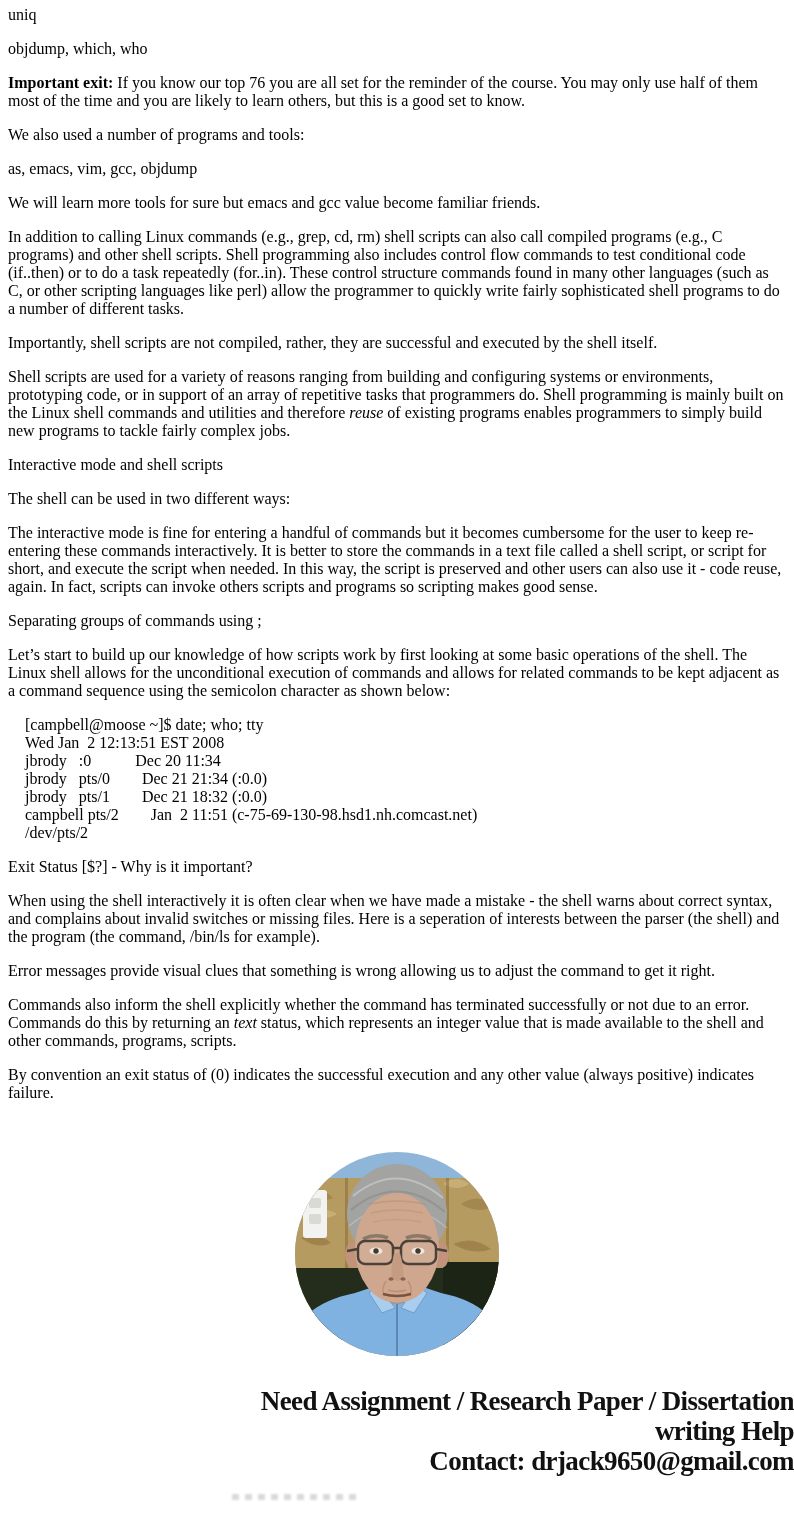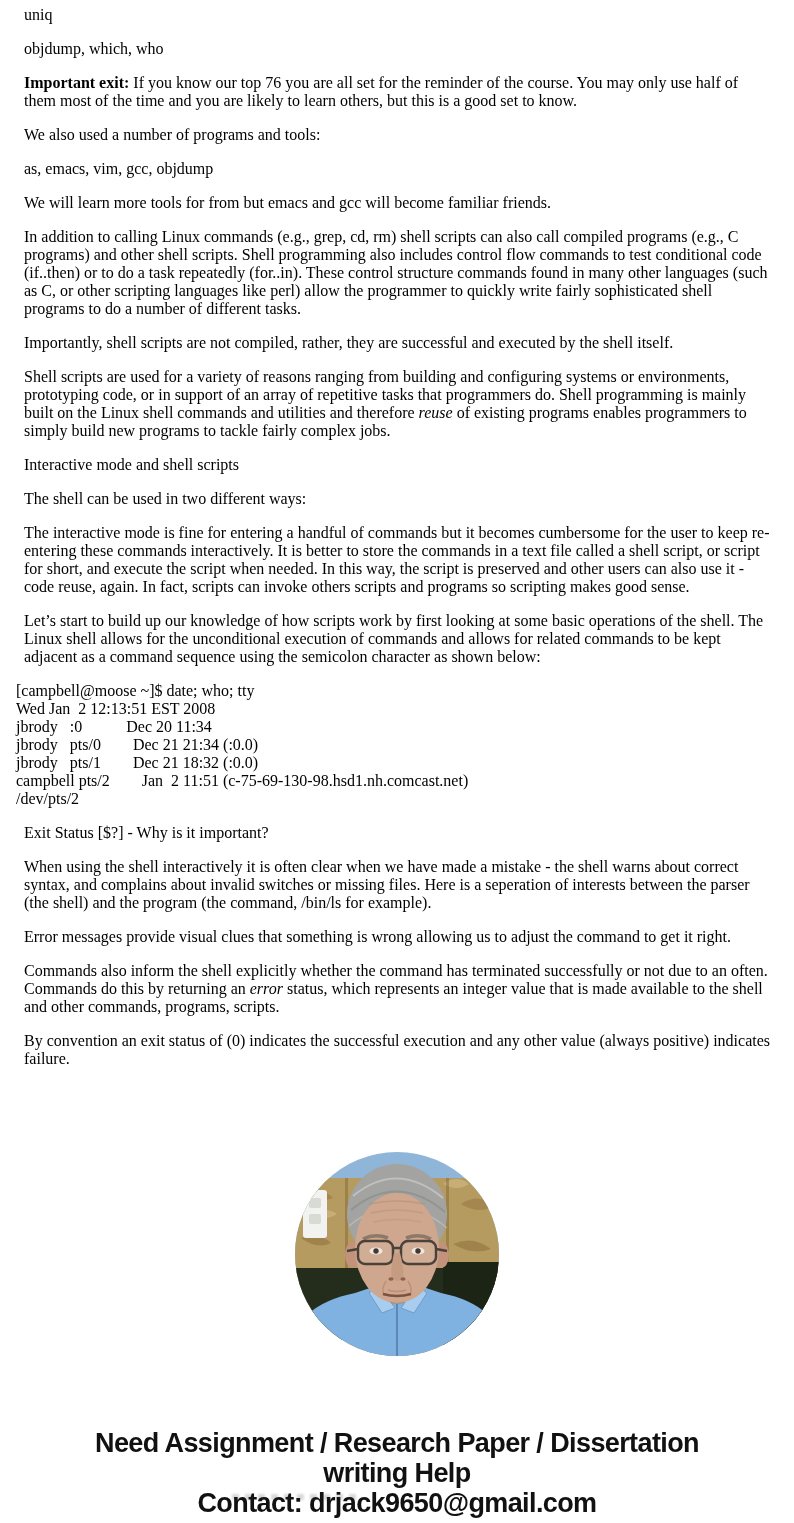--- a/index.html
+++ b/index.html
@@ -11,34 +11,34 @@
     overflow: hidden;
     position: relative;
   }
   .doc {
     padding: 6px 8px 0 8px;
     height: 1121px;            
     overflow: hidden;
     font-size: 16px;
     line-height: 18px;
   }
-  .doc p { margin: 16px 16px; }
+  .doc p { margin: 16px 0; }
   .doc p:first-child { margin-top: 0; }
   .console {
     white-space: pre-wrap;
-    margin: 16px 8px;
+    margin: 16px 17px;
   }
   .portrait-wrap {
     width: 204px; height: 204px;
     margin: 25px auto 0 auto;
   }
   .footer {
-    margin-top: 72px;
-    text-align: center;
-    font-family: Liberation Sans, sans-serif;
+    margin-top: 30px;
+    text-align: right;
+    font-family: Liberation Serif, serif;
     font-weight: bold;
     font-size: 27px;
     line-height: 30px;
     letter-spacing: -0.6px;
     color: #111111;
   }
   .remnant {
     position: absolute;
     left: 232px; top: 1494px;
     width: 130px; height: 6px;
@@ -49,39 +49,40 @@
 </style>
 </head>
 <body>
 
 <div class="doc">
   <p>uniq</p>
   <p>objdump, which, who</p>
   <p><b>Important exit:</b><span> If you know our top 76 you are all set for the reminder of the course. You may only use half of them most of the time and you are likely to learn others, but this is a good set to know.</span></p>
   <p>We also used a number of programs and tools:</p>
   <p>as, emacs, vim, gcc, objdump</p>
-  <p>We will learn more tools for from but emacs and gcc will become familiar friends.</p>
+  <p>We will learn more tools for sure but emacs and gcc value become familiar friends.</p>
   <p>In addition to calling Linux commands (e.g., grep, cd, rm) shell scripts can also call compiled programs (e.g., C programs) and other shell scripts. Shell programming also includes control flow commands to test conditional code (if..then) or to do a task repeatedly (for..in). These control structure commands found in many other languages (such as C, or other scripting languages like perl) allow the programmer to quickly write fairly sophisticated shell programs to do a number of different tasks.</p>
   <p>Importantly, shell scripts are not compiled, rather, they are successful and executed by the shell itself.</p>
   <p><span>Shell scripts are used for a variety of reasons ranging from building and configuring systems or environments, prototyping code, or in support of an array of repetitive tasks that programmers do. Shell programming is mainly built on the Linux shell commands and utilities and therefore </span><i>reuse</i><span> of existing programs enables programmers to simply build new programs to tackle fairly complex jobs.</span></p>
   <p>Interactive mode and shell scripts</p>
   <p>The shell can be used in two different ways:</p>
   <p>The interactive mode is fine for entering a handful of commands but it becomes cumbersome for the user to keep re-entering these commands interactively. It is better to store the commands in a text file called a shell script, or script for short, and execute the script when needed. In this way, the script is preserved and other users can also use it - code reuse, again. In fact, scripts can invoke others scripts and programs so scripting makes good sense.</p>
+  <p>Separating groups of commands using ;</p>
   <p>Let’s start to build up our knowledge of how scripts work by first looking at some basic operations of the shell. The Linux shell allows for the unconditional execution of commands and allows for related commands to be kept adjacent as a command sequence using the semicolon character as shown below:</p>
   <div class="console">[campbell@moose ~]$ date; who; tty
 Wed Jan  2 12:13:51 EST 2008
 jbrody   :0           Dec 20 11:34
 jbrody   pts/0        Dec 21 21:34 (:0.0)
 jbrody   pts/1        Dec 21 18:32 (:0.0)
 campbell pts/2        Jan  2 11:51 (c-75-69-130-98.hsd1.nh.comcast.net)
 /dev/pts/2</div>
   <p>Exit Status [$?] - Why is it important?</p>
   <p>When using the shell interactively it is often clear when we have made a mistake - the shell warns about correct syntax, and complains about invalid switches or missing files. Here is a seperation of interests between the parser (the shell) and the program (the command, /bin/ls for example).</p>
   <p>Error messages provide visual clues that something is wrong allowing us to adjust the command to get it right.</p>
-  <p><span>Commands also inform the shell explicitly whether the command has terminated successfully or not due to an often. Commands do this by returning an </span><i>error</i><span> status, which represents an integer value that is made available to the shell and other commands, programs, scripts.</span></p>
+  <p><span>Commands also inform the shell explicitly whether the command has terminated successfully or not due to an error. Commands do this by returning an </span><i>text</i><span> status, which represents an integer value that is made available to the shell and other commands, programs, scripts.</span></p>
   <p>By convention an exit status of (0) indicates the successful execution and any other value (always positive) indicates failure.</p>
 </div>
 
 <div class="portrait-wrap">
   <svg width="204" height="204" viewBox="0 0 204 204" role="img">
     <defs>
       <clipPath id="circ">
           <circle cx="102" cy="102" r="102"></circle>
         </clipPath>
     </defs>

